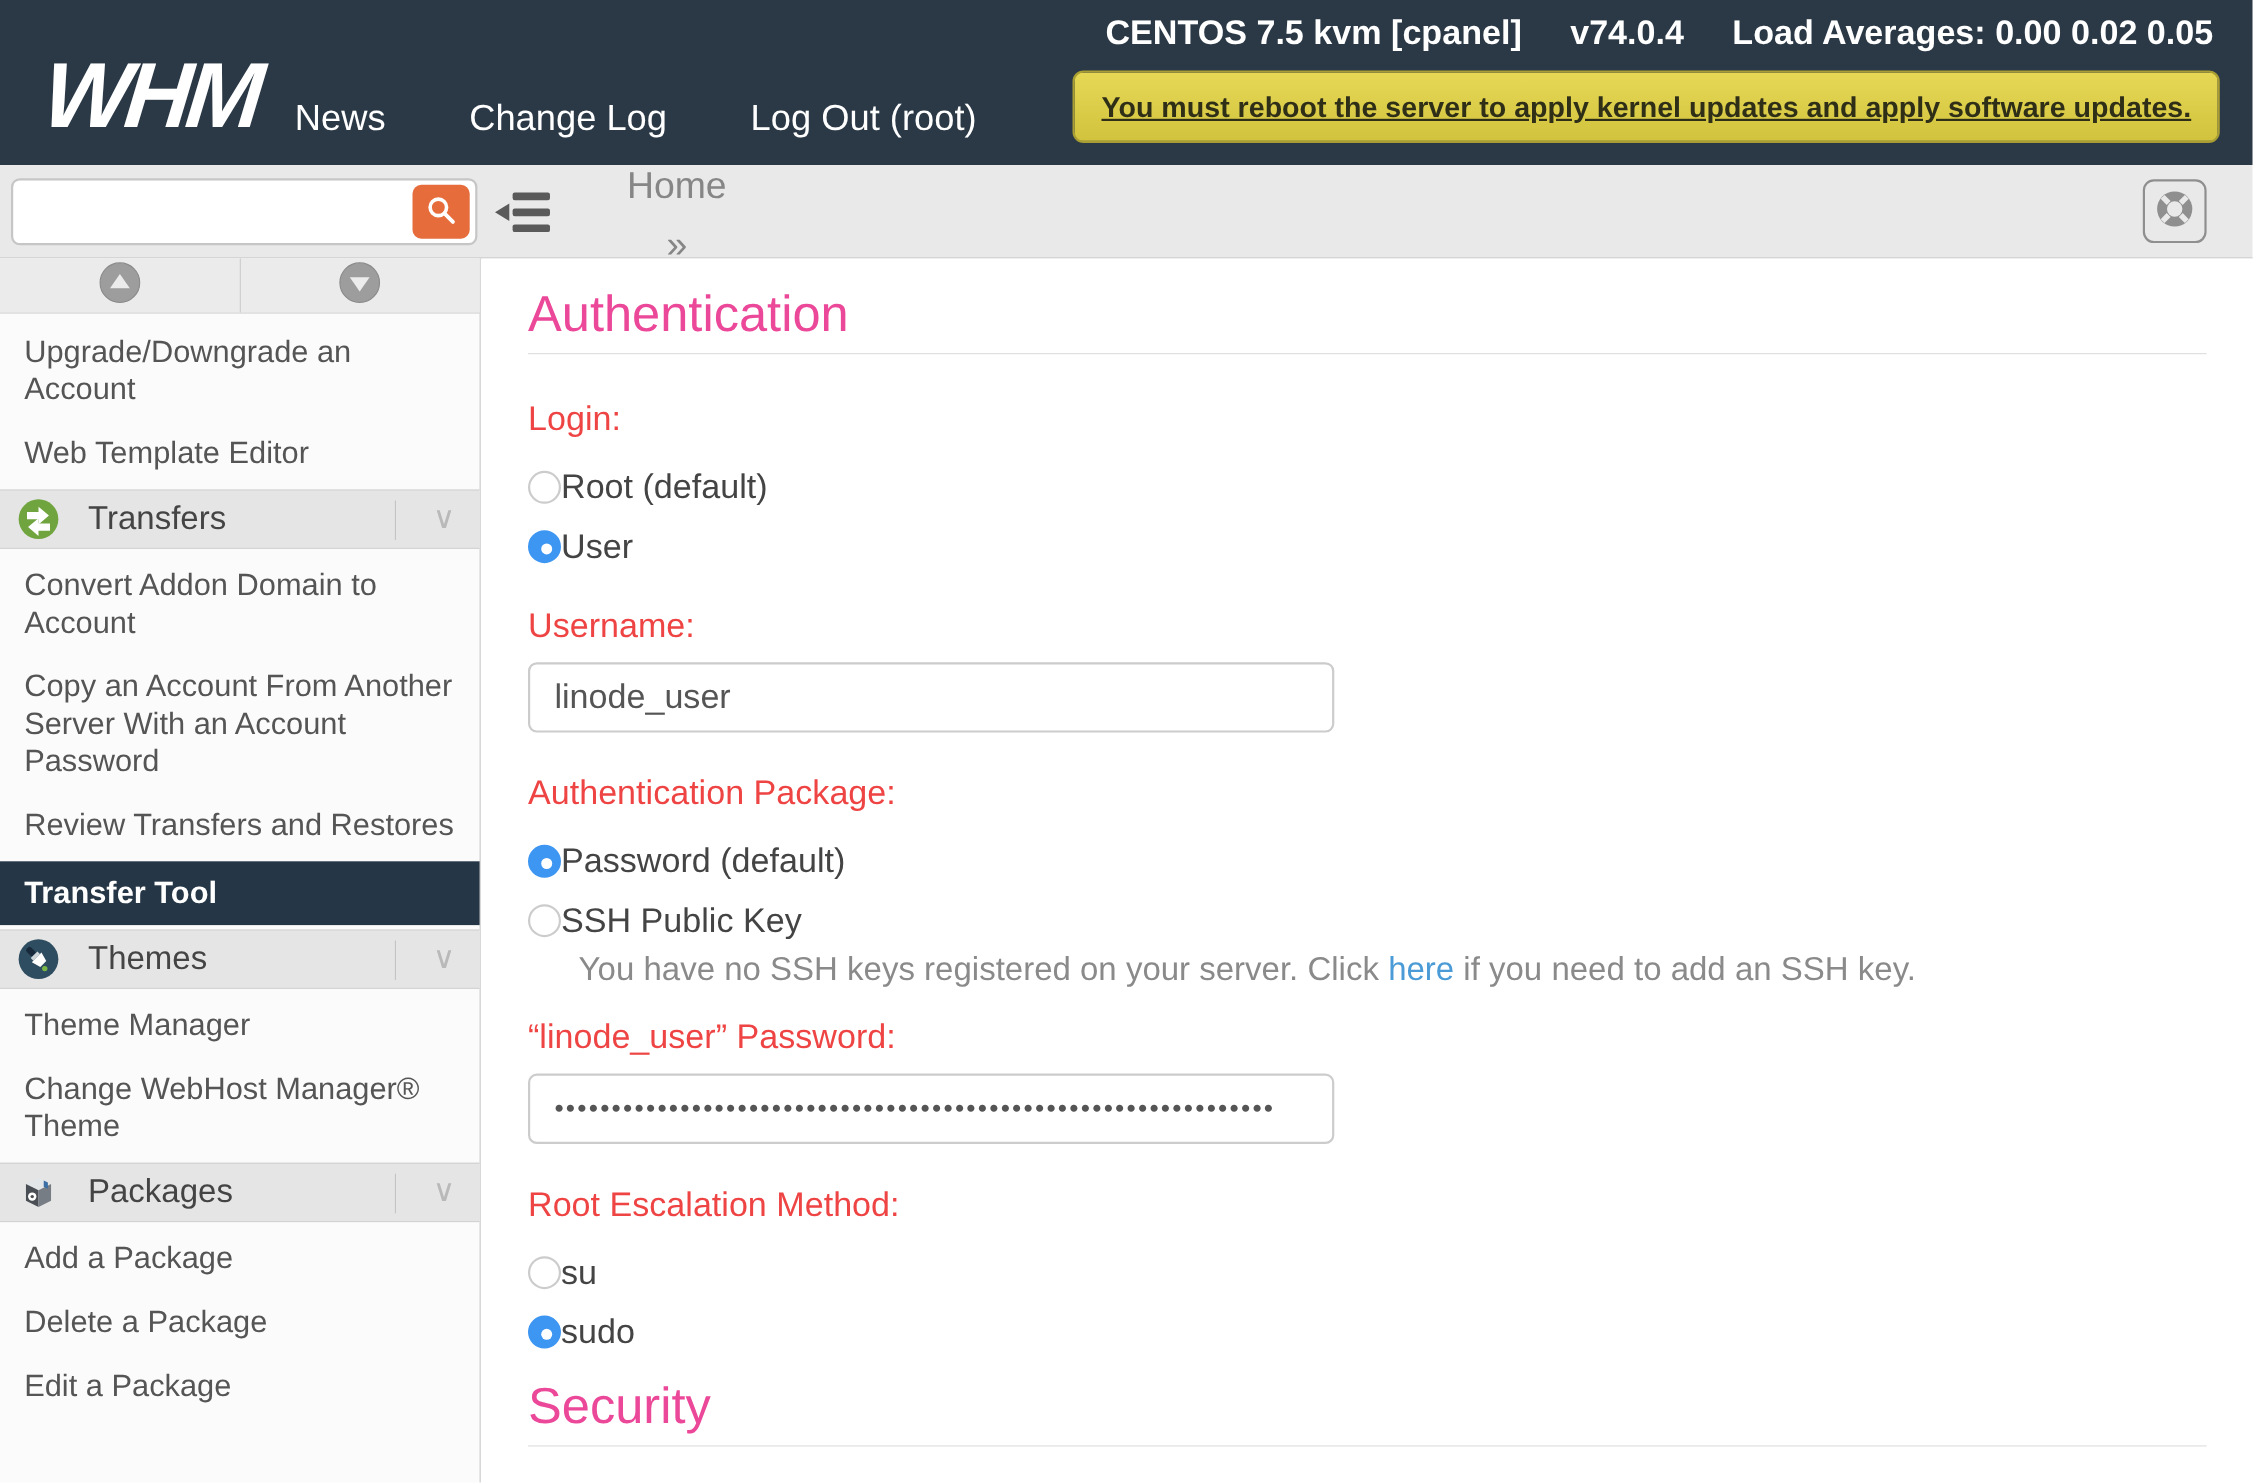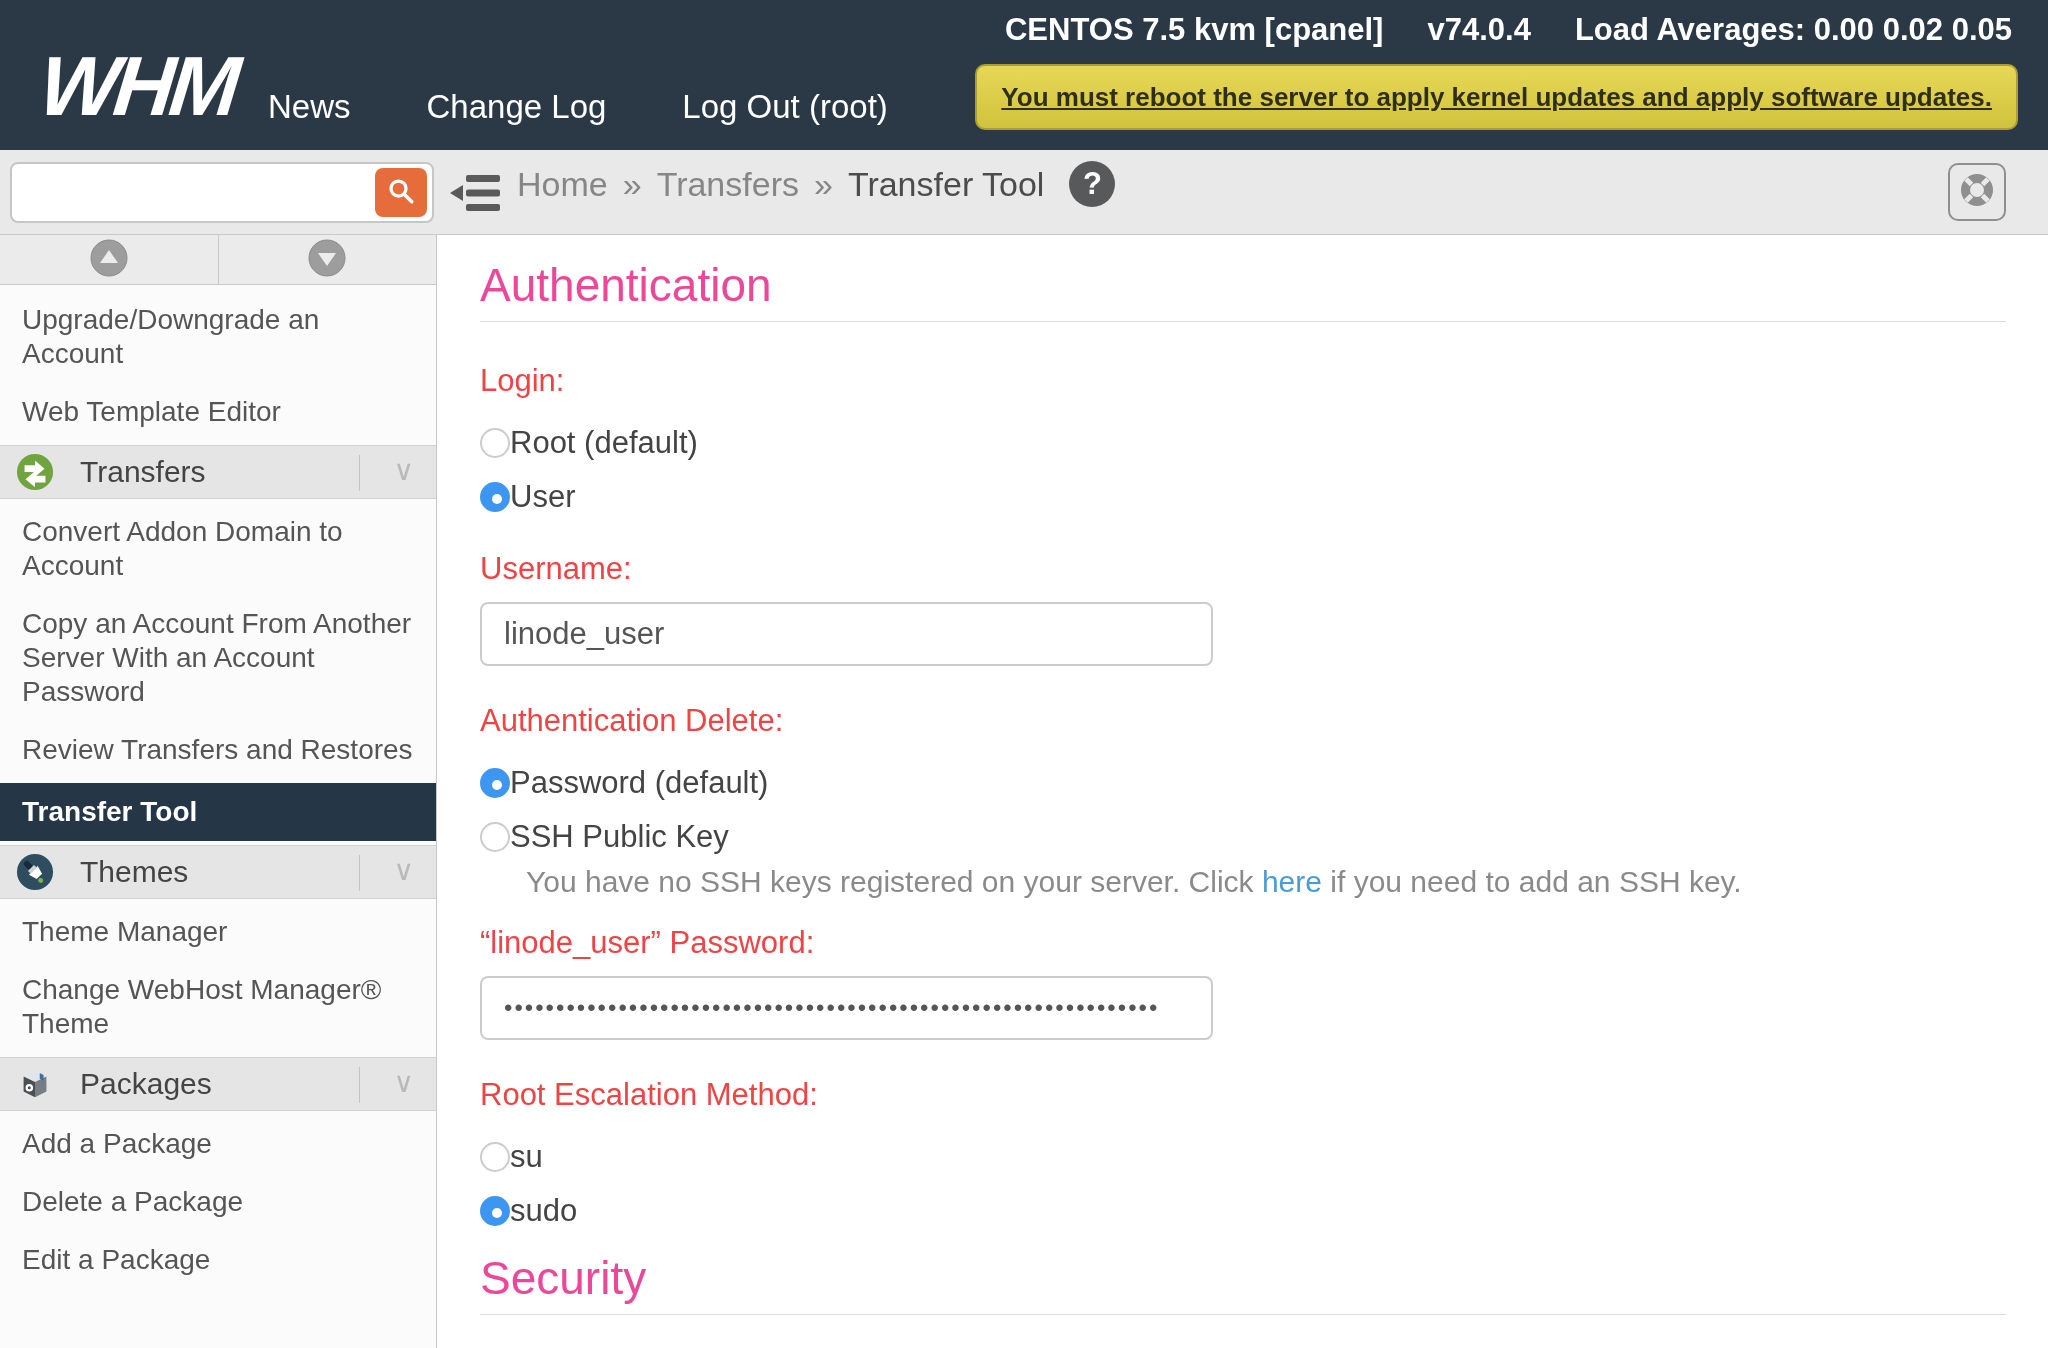--- a/index.html
+++ b/index.html
@@ -23,21 +23,21 @@
     background:linear-gradient(#e6d755,#d2c33e); border:2px solid #a99e33; border-radius:10px;
     font-size:26px; font-weight:700; color:#2f2f18; text-decoration:underline; white-space:nowrap; cursor:pointer;
   }
 
   
   .toolbar { position:absolute; top:150px; left:0; width:100%; height:85px; background:#e9e9e9; border-bottom:1px solid #c9c9c9; }
   .search-wrap { position:absolute; left:10px; top:12px; width:424px; height:61px; background:#fff; border:2px solid #c6c6c6; border-radius:8px; }
   .search-input { position:absolute; inset:0; border:none; outline:none; background:transparent; font-family:"Liberation Sans",sans-serif; font-size:30px; color:#444; padding:0 72px 0 18px; border-radius:8px; }
   .search-btn { position:absolute; right:5px; top:4px; width:52px; height:49px; background:#e66c3c; border:none; border-radius:8px; display:flex; align-items:center; justify-content:center; cursor:pointer; }
   .collapse-btn { position:absolute; left:450px; top:23px; width:52px; height:40px; cursor:pointer; }
-  .breadcrumb { position:absolute; left:517px; top:0; height:68px; display:flex; align-items:center; gap:15px; font-size:34px; color:#868686; }
+  .breadcrumb { position:absolute; left:517px; top:0; height:68px; display:flex; align-items:center; gap:15px; font-size:34px; color:#868686;flex-direction:column; }
   .breadcrumb .crumb { cursor:pointer; }
   .breadcrumb .sep { color:#868686; }
   .breadcrumb .current { color:#4c4c4c; }
   .help-icon { width:46px; height:46px; margin-left:10px; border-radius:50%; background:#58595b; color:#fff; font-size:31px; font-weight:700; display:flex; align-items:center; justify-content:center; cursor:pointer; }
   .support-btn { position:absolute; right:42px; top:13px; width:58px; height:58px; border:2px solid #8f8f8f; border-radius:10px; background:transparent; display:flex; align-items:center; justify-content:center; cursor:pointer; }
 
   
   .sidebar { position:absolute; top:235px; left:0; width:437px; bottom:0; background:#fbfbfb; border-right:1px solid #c9c9c9; }
   .scroll-row { display:flex; height:50px; border-bottom:1px solid #c9c9c9; }
   .scroll-cell { flex:1; background:#ebebeb; display:flex; align-items:center; justify-content:center; cursor:pointer; }
@@ -240,21 +240,21 @@
       </div>
       <div class="radio-row">
         <span class="radio checked"></span>
         <span>User</span>
       </div>
     </div>
 
     <div class="field-label lbl-username">Username:</div>
     <input class="text-input" value="linode_user" style="">
 
-    <div class="field-label lbl-auth">Authentication Delete:</div>
+    <div class="field-label lbl-auth">Authentication Package:</div>
     <div class="radio-group">
       <div class="radio-row">
         <span class="radio checked"></span>
         <span>Password (default)</span>
       </div>
       <div class="radio-row">
         <span class="radio"></span>
         <span>SSH Public Key</span>
       </div>
     </div>

